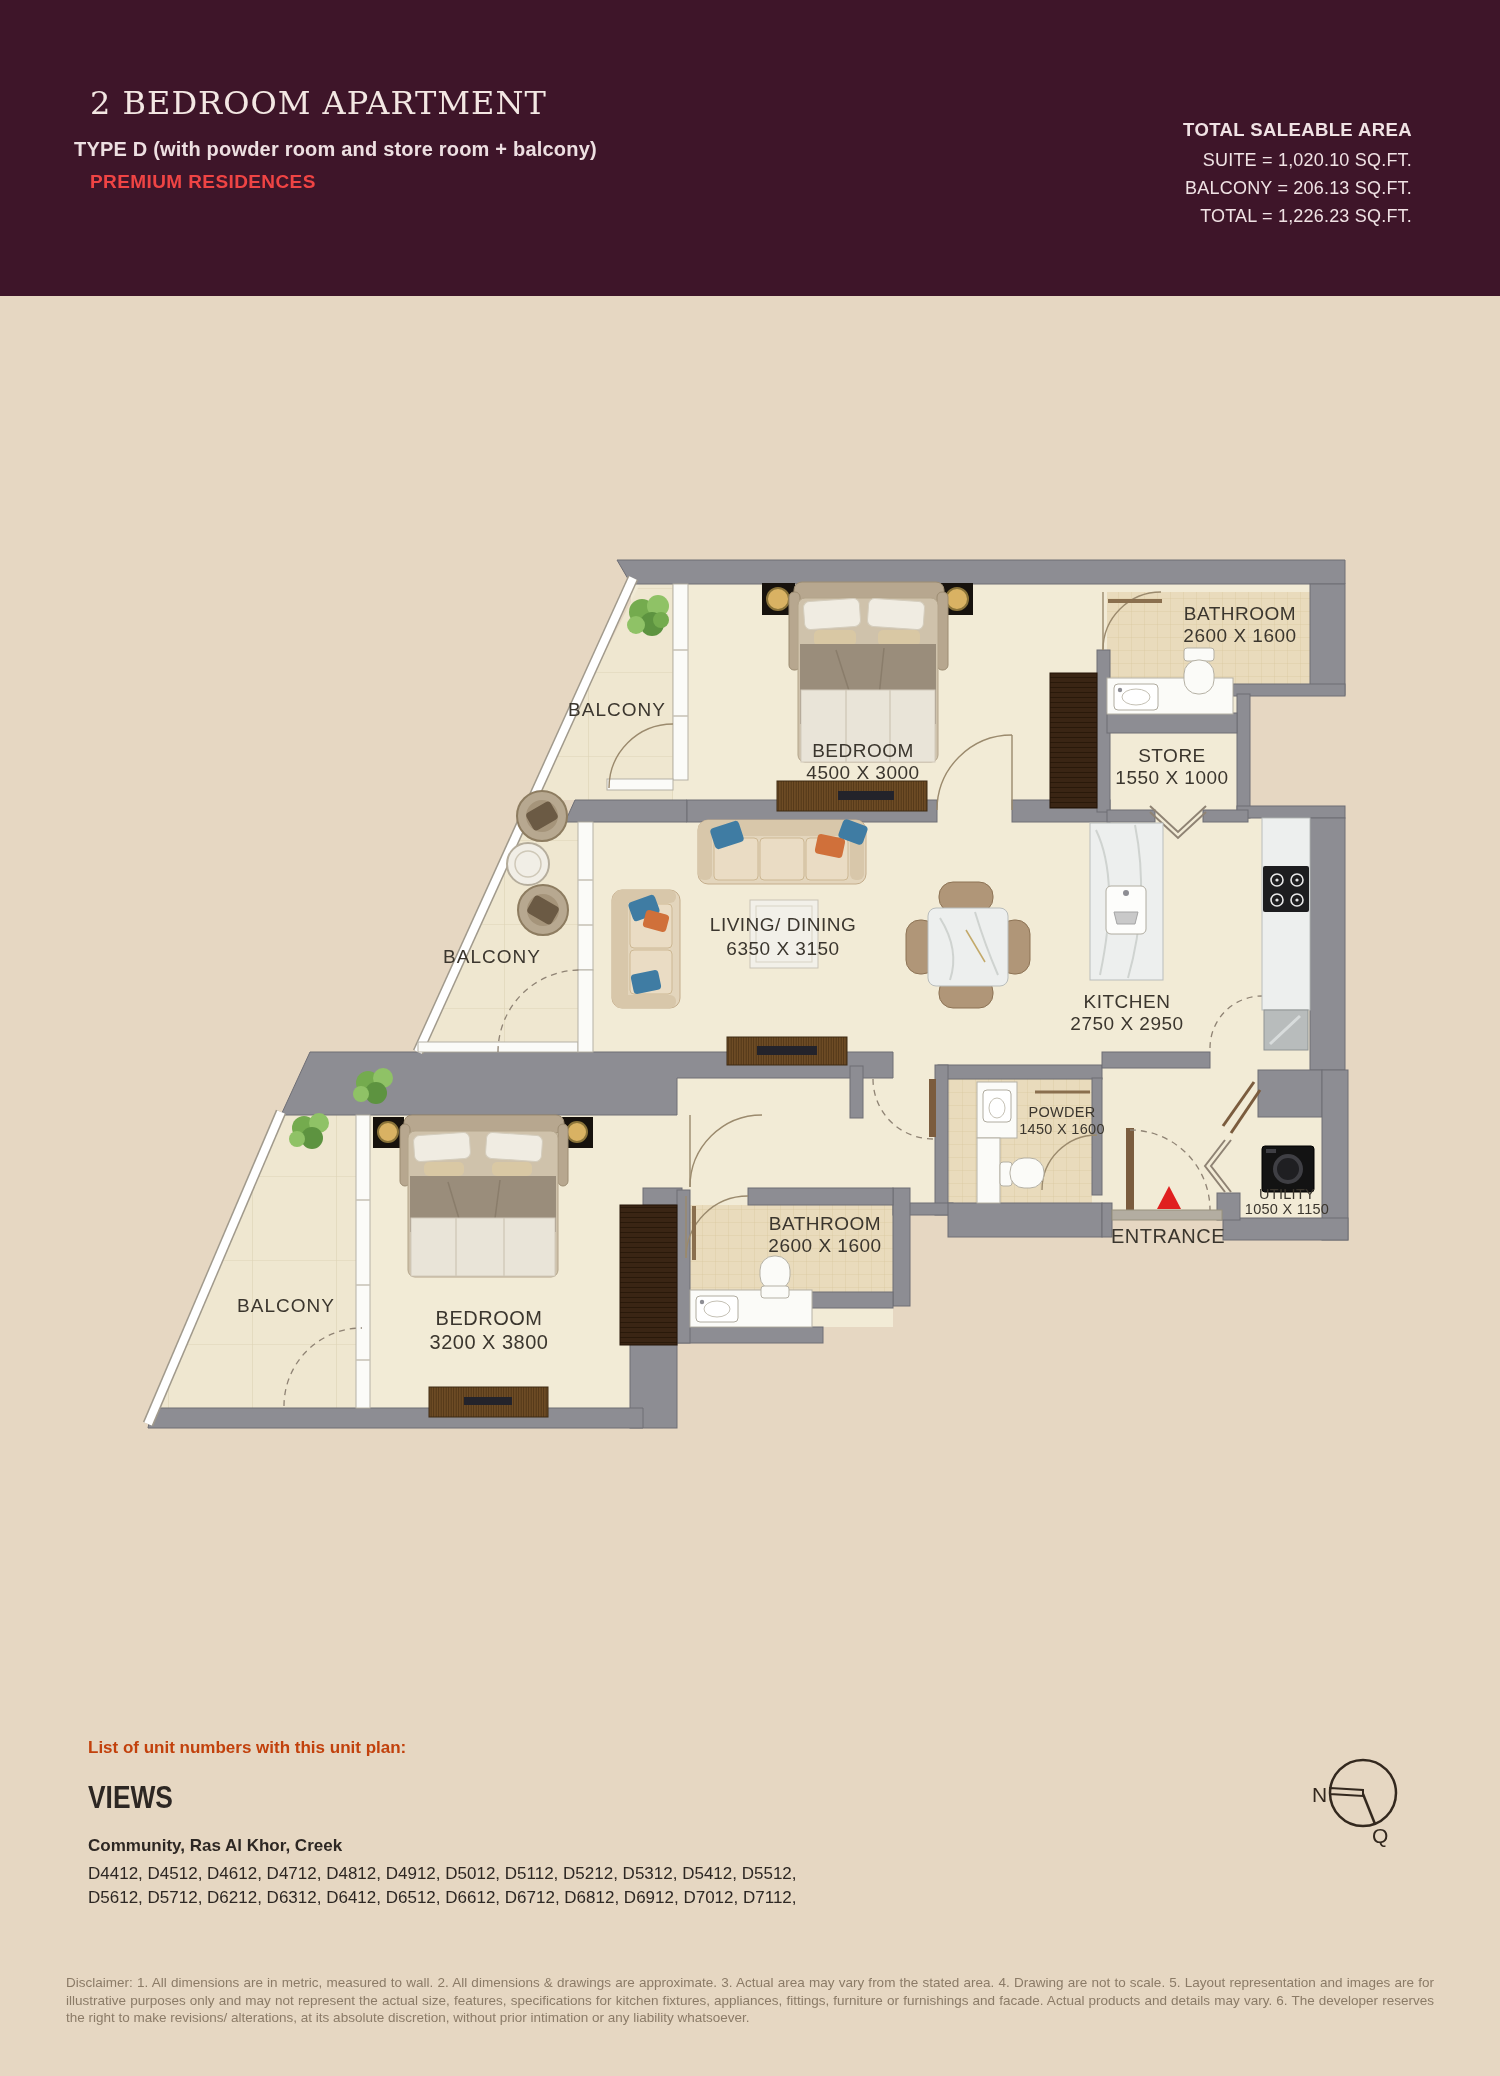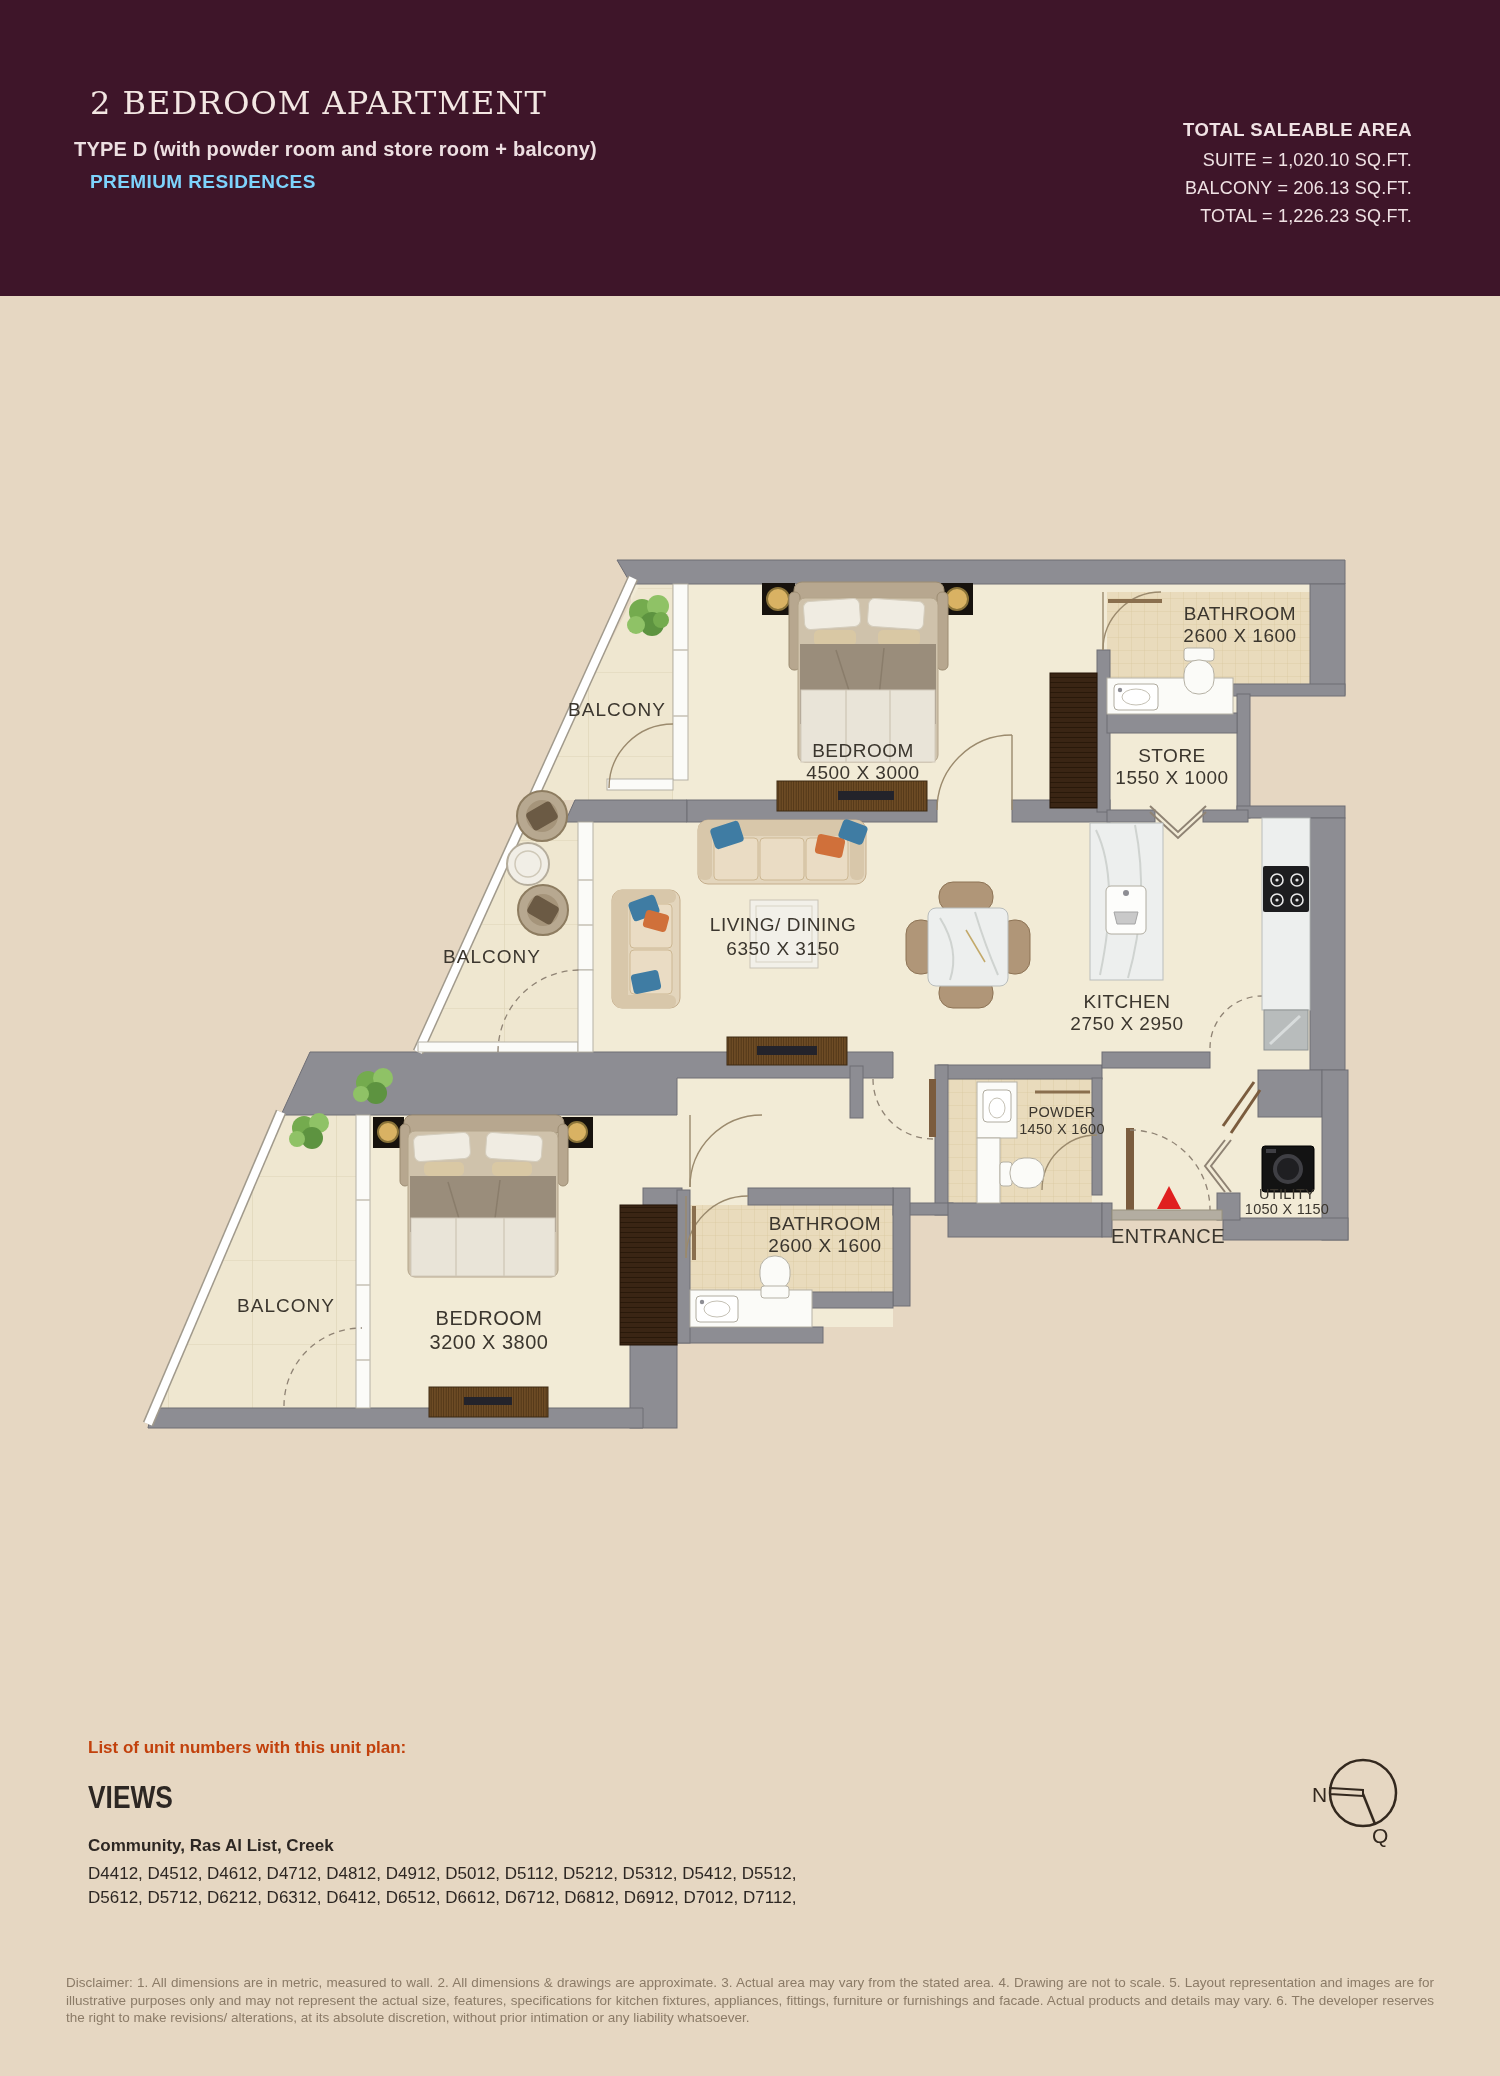--- a/index.html
+++ b/index.html
@@ -2,21 +2,21 @@
 <html><head>
 <meta charset="utf-8">
 <style>
   html,body{margin:0;padding:0;}
   body{width:1500px;height:2076px;position:relative;background:#e6d7c2;font-family:"Liberation Sans",sans-serif;overflow:hidden;}
   .page{position:absolute;inset:0;width:1500px;height:1992px;background:#e6d7c2;}
   
   .hdr{position:absolute;left:0;top:0;width:1500px;height:296px;background:#3e1529;color:#f1e4e4;}
   .hdr-title{position:absolute;left:90px;top:84px;font-family:"DejaVu Serif","Liberation Serif",serif;font-size:32px;letter-spacing:1px;color:#f3e7e3;}
   .hdr-type{position:absolute;left:74px;top:138px;font-size:20px;font-weight:bold;letter-spacing:.2px;color:#eddfe1;}
-  .hdr-prem{position:absolute;left:90px;top:171px;font-size:19px;font-weight:bold;letter-spacing:.4px;color:#7dd3fc;}
+  .hdr-prem{position:absolute;left:90px;top:171px;font-size:19px;font-weight:bold;letter-spacing:.4px;color:#ef4444;}
   .hdr-area{position:absolute;right:88px;top:90px;text-align:right;color:#f0e2e4;}
   .hdr-area .a-head{font-size:18.5px;font-weight:bold;letter-spacing:.4px;margin-bottom:9px;margin-top:29px;}
   .hdr-area .a-line{font-size:18px;margin-top:7px;letter-spacing:.2px;}
   
   svg text{font-family:"Liberation Sans",sans-serif;}
   .lbl{fill:#3b362e;font-size:19px;text-anchor:middle;letter-spacing:1px;}
   .lbl2{fill:#3b362e;font-size:19px;text-anchor:middle;letter-spacing:.5px;}
   .lbl-sm{fill:#3b362e;font-size:14.5px;text-anchor:middle;letter-spacing:.3px;}
   .lbl-lg{fill:#3b362e;font-size:20px;text-anchor:middle;letter-spacing:.5px;}
   .wall{fill:#8d8d93;stroke:#6e6e75;stroke-width:1;}
@@ -398,21 +398,21 @@
 
       <text class="lbl-lg" x="489" y="1325">BEDROOM</text>
       <text class="lbl-lg" x="489" y="1349">3200 X 3800</text>
 
       <text class="lbl-lg" x="1168" y="1243">ENTRANCE</text>
     </g>
   </svg>
 
   <div class="f-listhead">List of unit numbers with this unit plan:</div>
   <div class="f-views">VIEWS</div>
-  <div class="f-comm">Community, Ras Al List, Creek</div>
+  <div class="f-comm">Community, Ras Al Khor, Creek</div>
   <div class="f-units">
     <div>D4412, D4512, D4612, D4712, D4812, D4912, D5012, D5112, D5212, D5312, D5412, D5512,</div>
     <div>D5612, D5712, D6212, D6312, D6412, D6512, D6612, D6712, D6812, D6912, D7012, D7112,</div>
   </div>
 
   <svg class="compass" width="130" height="110" viewBox="0 0 130 110">
     <circle cx="73" cy="43" r="33" fill="none" stroke="#33281e" stroke-width="2.5"></circle>
     <polygon points="40,38 73,40 73,46 40,44" fill="none" stroke="#33281e" stroke-width="2"></polygon>
     <line x1="73" y1="44" x2="85" y2="74" stroke="#33281e" stroke-width="2.5"></line>
     <text x="22" y="52" font-family="DejaVu Serif, serif" font-size="21" fill="#33281e">N</text>

